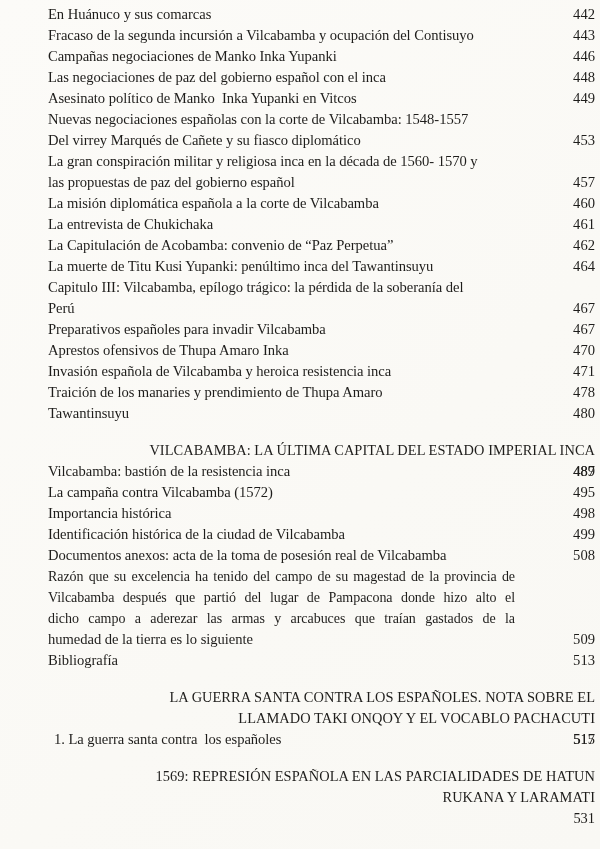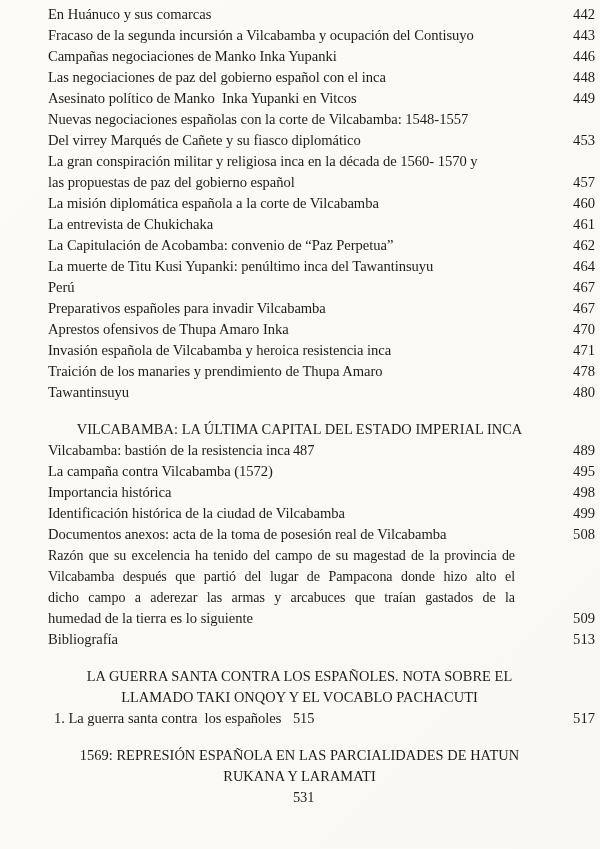--- a/index.html
+++ b/index.html
@@ -6,21 +6,21 @@
   body {
     width: 600px; height: 849px;
     background: linear-gradient(135deg, #fcfbf8 0%, #faf9f5 60%, #f9f8f4 100%);
     font-family: "Liberation Serif", "DejaVu Serif", serif;
     color: #1e1d1b;
     overflow: hidden;
   }
   .page { padding: 4px 5px 0 4px; }
   .row {
     display: flex;
-    align-items: center;
+    align-items: flex-end;
     height: 21px;
     line-height: 21px;
     font-size: 14.6px;
   }
   .row .t {
     flex: 1 1 auto;
     white-space: pre;          
     letter-spacing: -0.05px;
   }
   .row .p {
@@ -95,20 +95,24 @@
     </div>
   <div class="row sub">
       <span class="t">La Capitulación de Acobamba: convenio de “Paz Perpetua”</span>
       <span class="p">462</span>
     </div>
   <div class="row sub">
       <span class="t">La muerte de Titu Kusi Yupanki: penúltimo inca del Tawantinsuyu</span>
       <span class="p">464</span>
     </div>
   <div class="row sub">
+      <span class="t">Capitulo III: Vilcabamba, epílogo trágico: la pérdida de la soberanía del</span>
+      <span class="p"></span>
+    </div>
+  <div class="row sub">
       <span class="t">Perú</span>
       <span class="p">467</span>
     </div>
   <div class="row sub">
       <span class="t">Preparativos españoles para invadir Vilcabamba</span>
       <span class="p">467</span>
     </div>
   <div class="row sub">
       <span class="t">Aprestos ofensivos de Thupa Amaro Inka</span>
       <span class="p">470</span>

